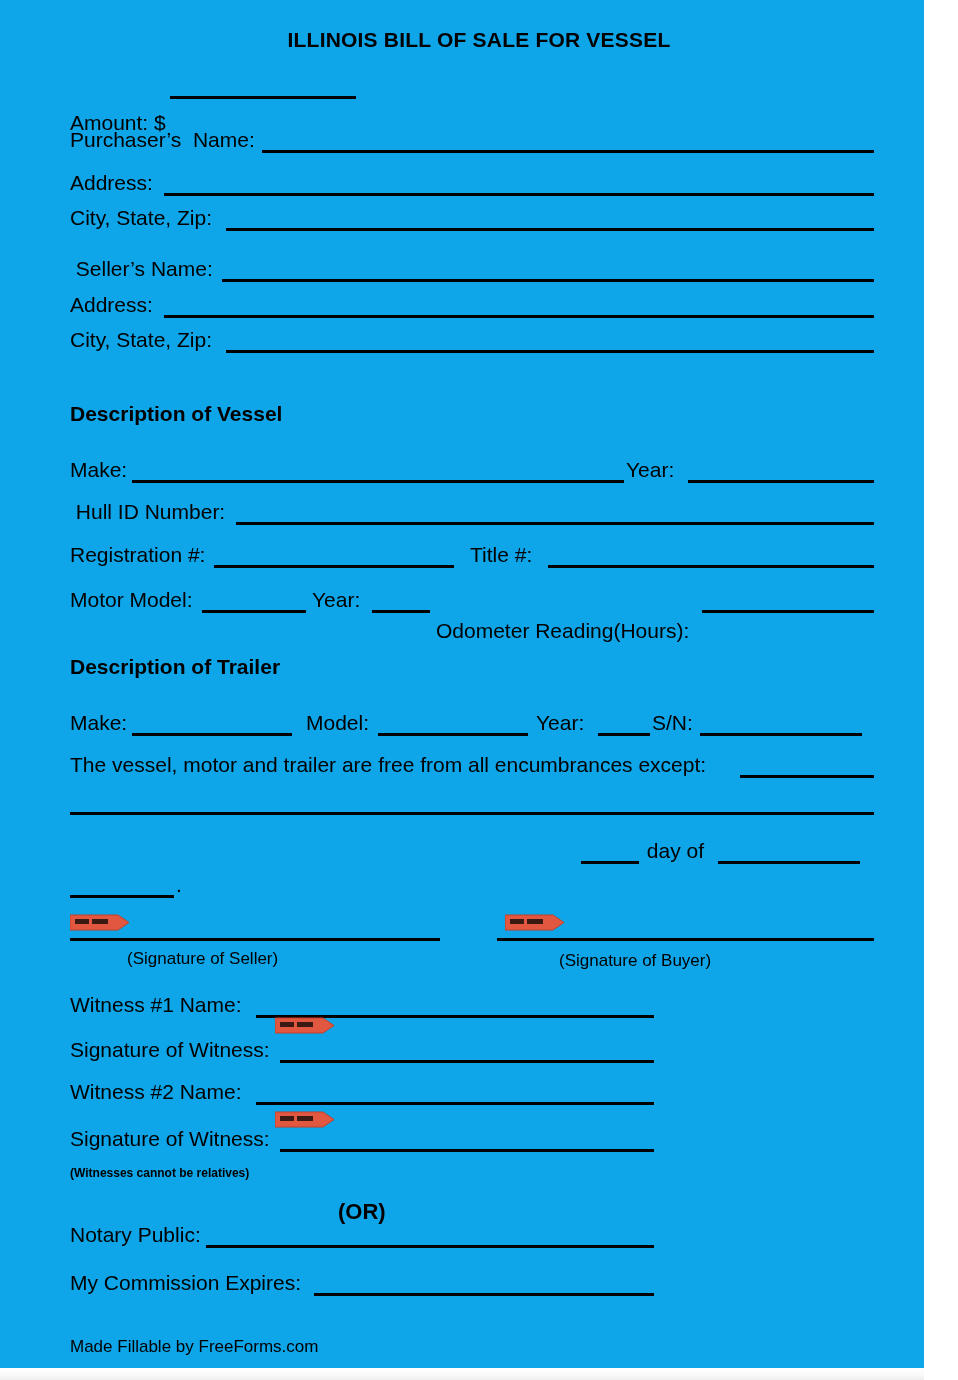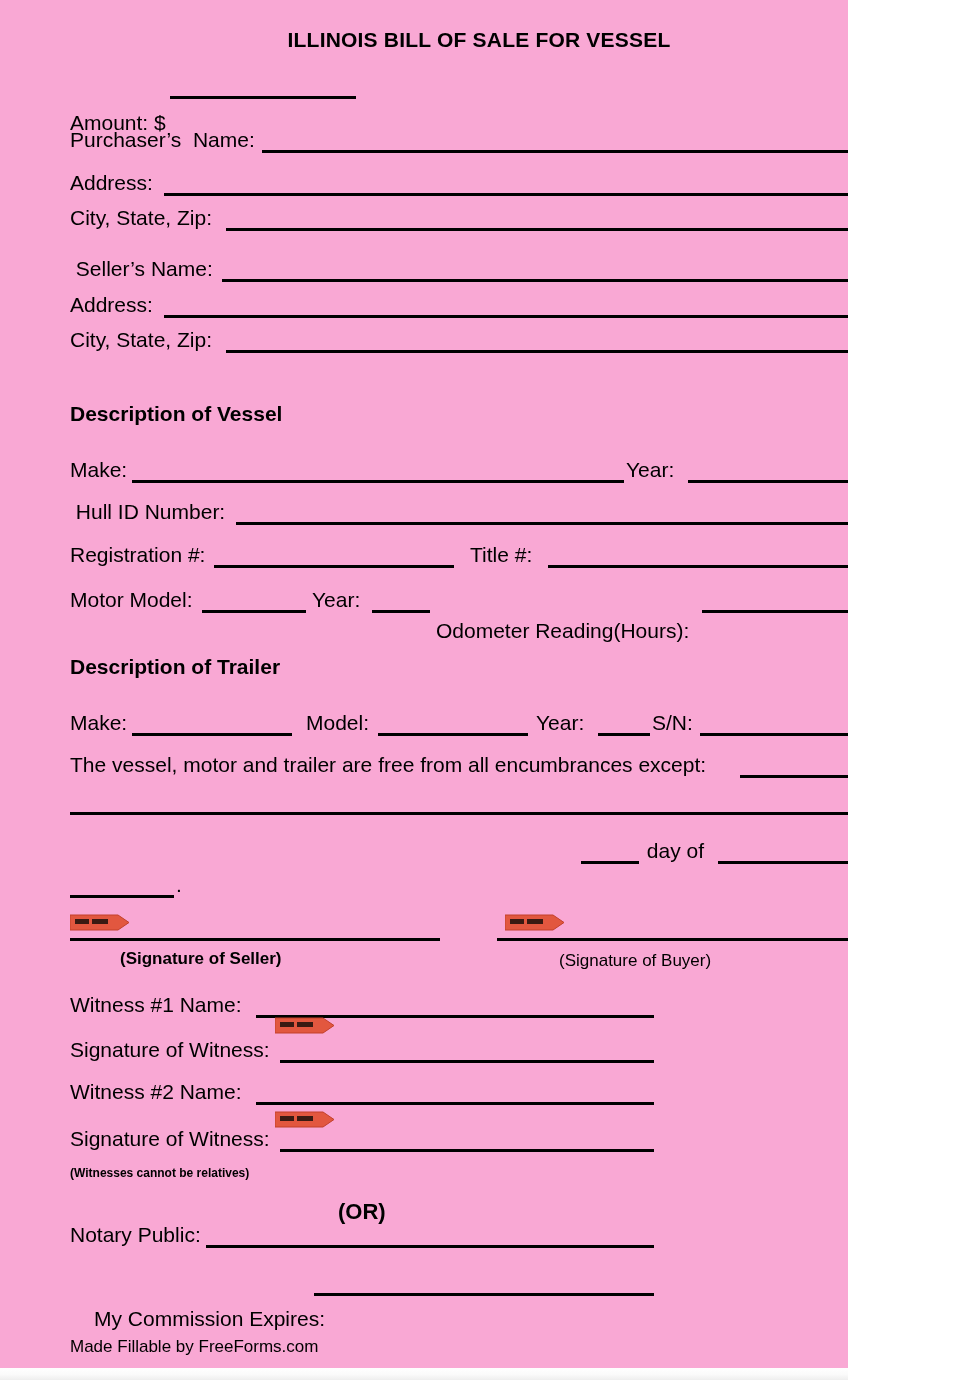--- a/index.html
+++ b/index.html
@@ -7,23 +7,23 @@
     margin: 0;
     padding: 0;
     background: #ffffff;
   }
   body {
     font-family: "Liberation Sans", sans-serif;
     color: #000000;
   }
   #page {
     position: relative;
-    width: 848px;
+    width: 924px;
     height: 1380px;
-    background: #f9a8d4;
+    background: #0ea5e9;
     overflow: hidden;
   }
   
   .page-bottom-edge {
     position: absolute;
     left: 0;
     right: 0;
     bottom: 0;
     height: 12px;
     background: linear-gradient(to bottom, #ffffff 0%, #fafafa 55%, #eeeeee 100%);
@@ -139,21 +139,21 @@
   <div class="run" style="left:176px; top:874px;">.</div>
 
   <div class="sign-tag" style="left:70px; top:914px;">
     <svg width="60" height="17" viewBox="0 0 60 17" xmlns="http://www.w3.org/2000/svg">
       <path d="M0 1 H48 L59 8.5 L48 16 H0 Z" fill="#e2573f" stroke="#c2402b" stroke-width="1"></path>
       <rect x="5" y="5" width="14" height="5" fill="#3a1a12"></rect>
       <rect x="22" y="5" width="16" height="5" fill="#3a1a12"></rect>
     </svg>
   </div>
   <div class="rule" style="left:70px; top:938px; width:370px;"></div>
-  <div class="run caption" style="left:120px; top:950px;font-weight:bold;">(Signature of Seller)</div>
+  <div class="run caption" style="left:127px; top:950px;">(Signature of Seller)</div>
 
   <div class="sign-tag" style="left:505px; top:914px;">
     <svg width="60" height="17" viewBox="0 0 60 17" xmlns="http://www.w3.org/2000/svg">
       <path d="M0 1 H48 L59 8.5 L48 16 H0 Z" fill="#e2573f" stroke="#c2402b" stroke-width="1"></path>
       <rect x="5" y="5" width="14" height="5" fill="#3a1a12"></rect>
       <rect x="22" y="5" width="16" height="5" fill="#3a1a12"></rect>
     </svg>
   </div>
   <div class="rule" style="left:497px; top:938px; width:377px;"></div>
   <div class="run caption" style="left:559px; top:952px;">(Signature of Buyer)</div>
@@ -184,19 +184,19 @@
   <div class="run" style="left:70px; top:1128px;">Signature of Witness:</div>
   <div class="rule" style="left:280px; top:1149px; width:374px;"></div>
 
   <div class="run small" style="left:70px; top:1167px;">(Witnesses cannot be relatives)</div>
 
   <div class="run or" style="left:338px; top:1201px;">(OR)</div>
 
   <div class="run" style="left:70px; top:1224px;">Notary Public:</div>
   <div class="rule" style="left:206px; top:1245px; width:448px;"></div>
 
-  <div class="run" style="left:70px; top:1308px;margin-left:24px;">My Commission Expires:</div>
+  <div class="run" style="left:70px; top:1272px;">My Commission Expires:</div>
   <div class="rule" style="left:314px; top:1293px; width:340px;"></div>
 
   <div class="run footer" style="left:70px; top:1338px;">Made Fillable by FreeForms.com</div>
 
   <div class="page-bottom-edge"></div>
 </div>
 
 </body></html>

